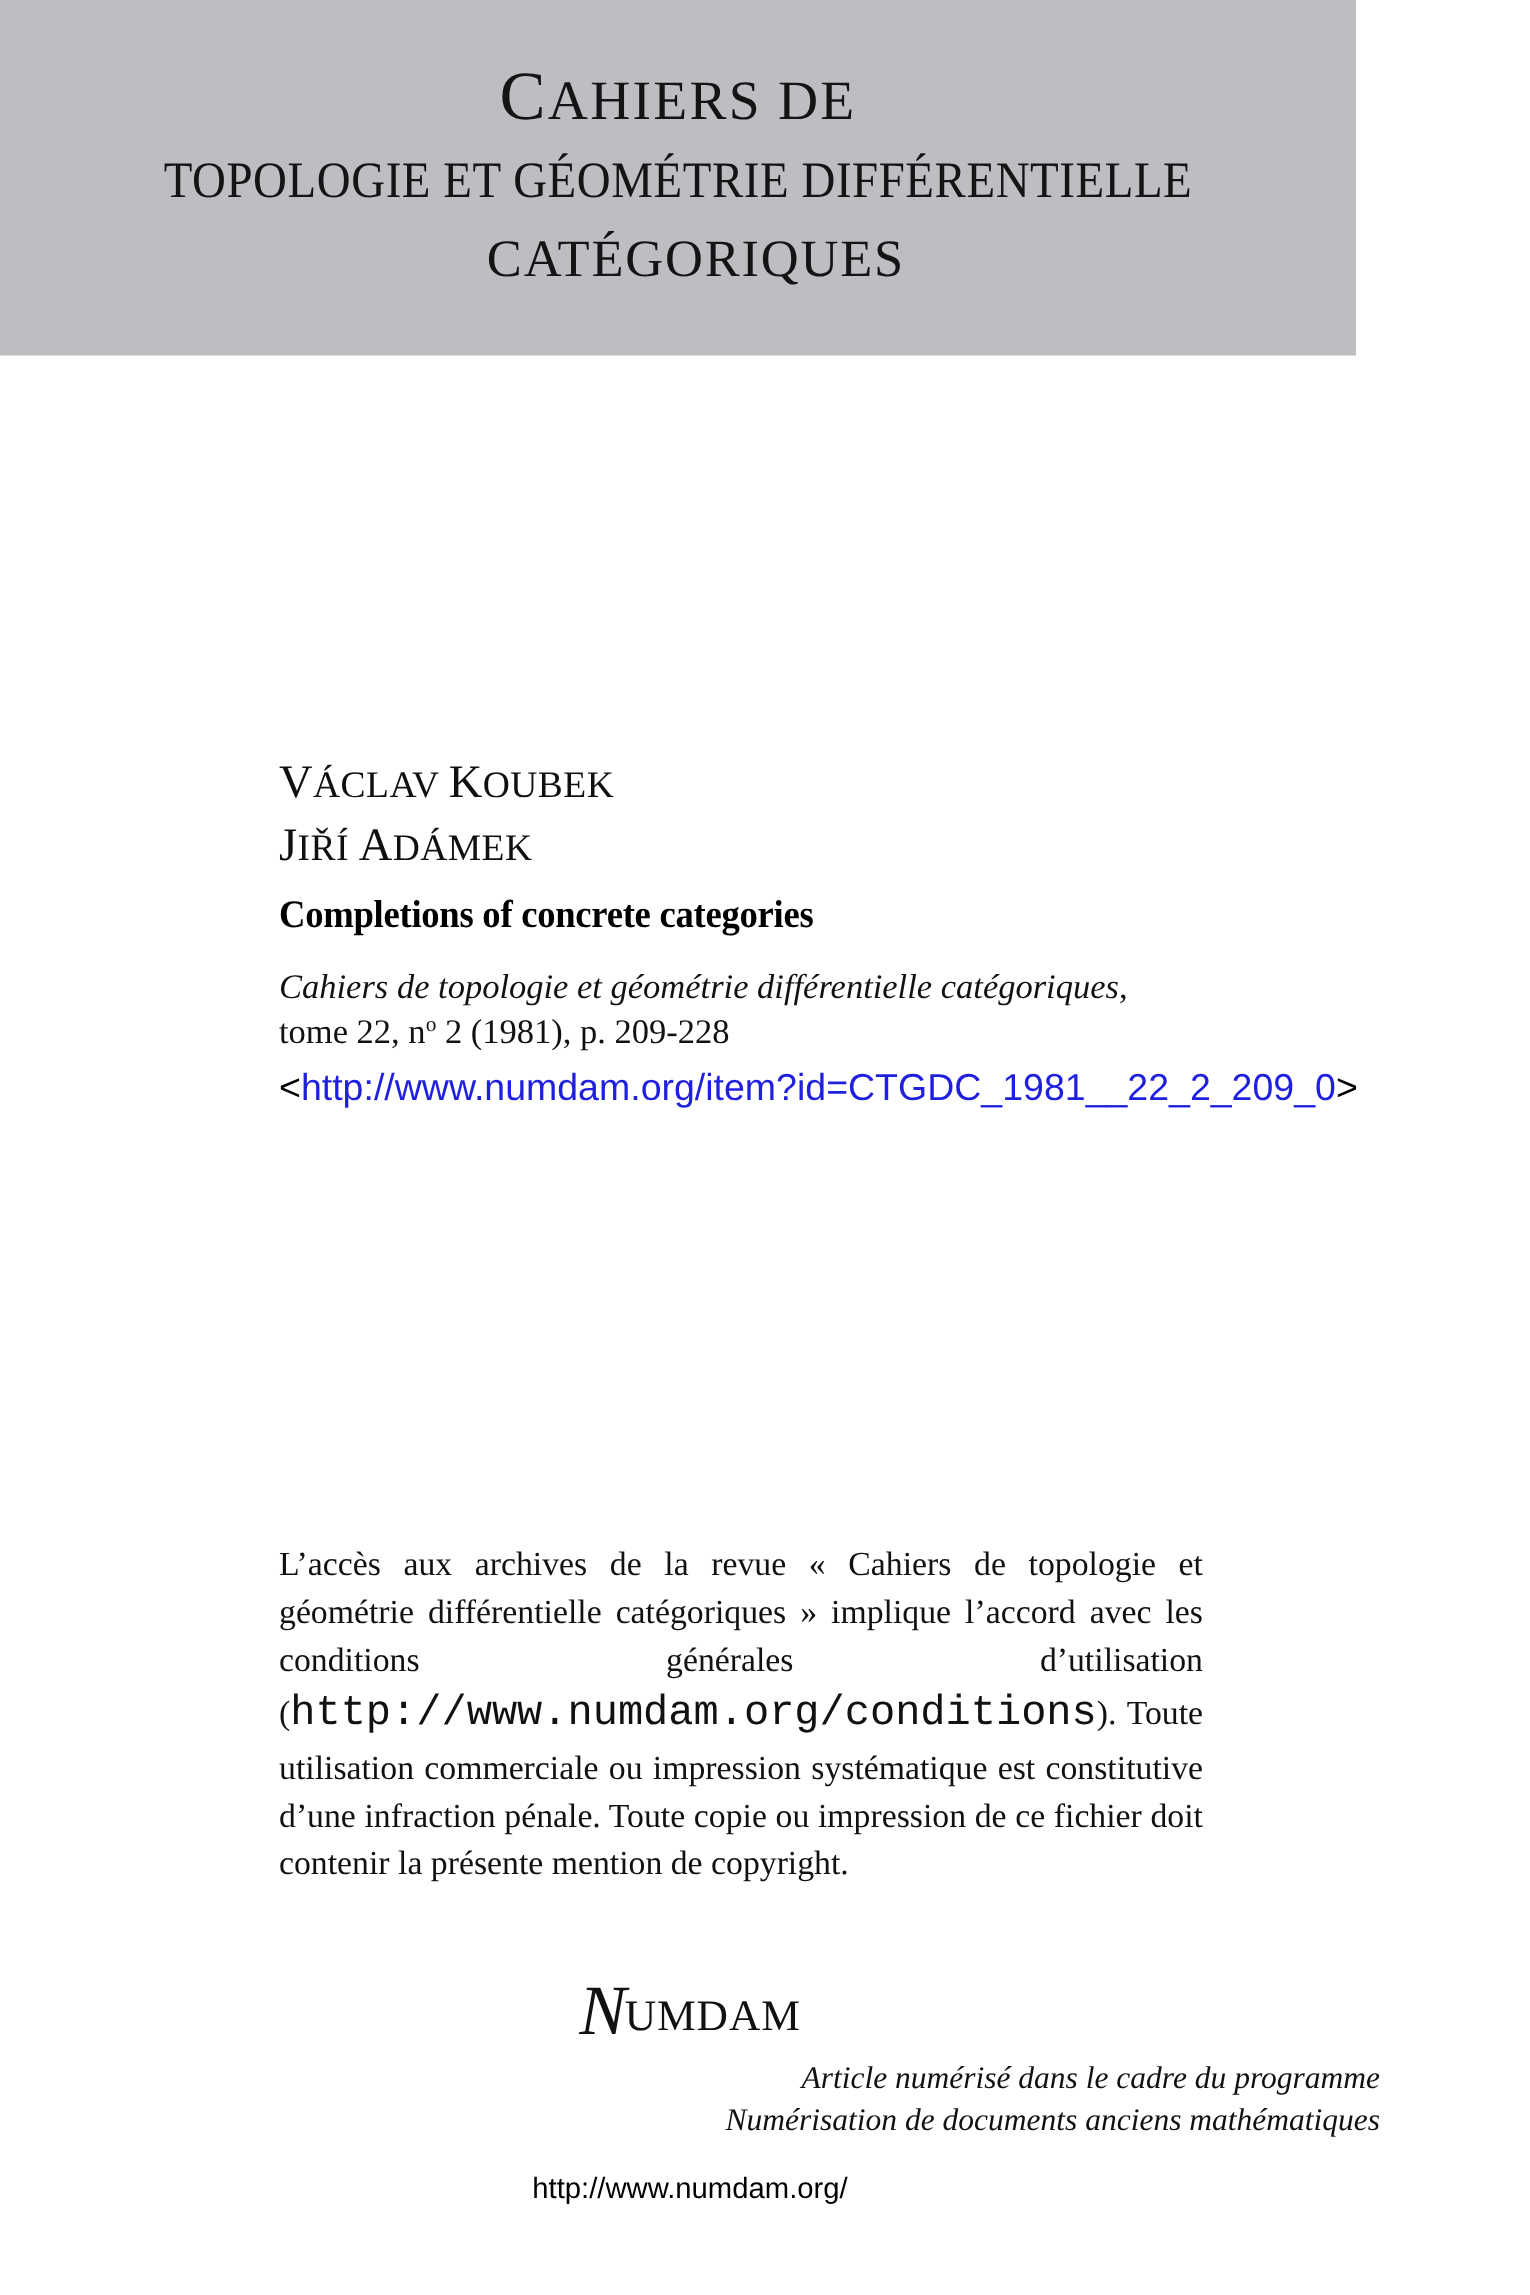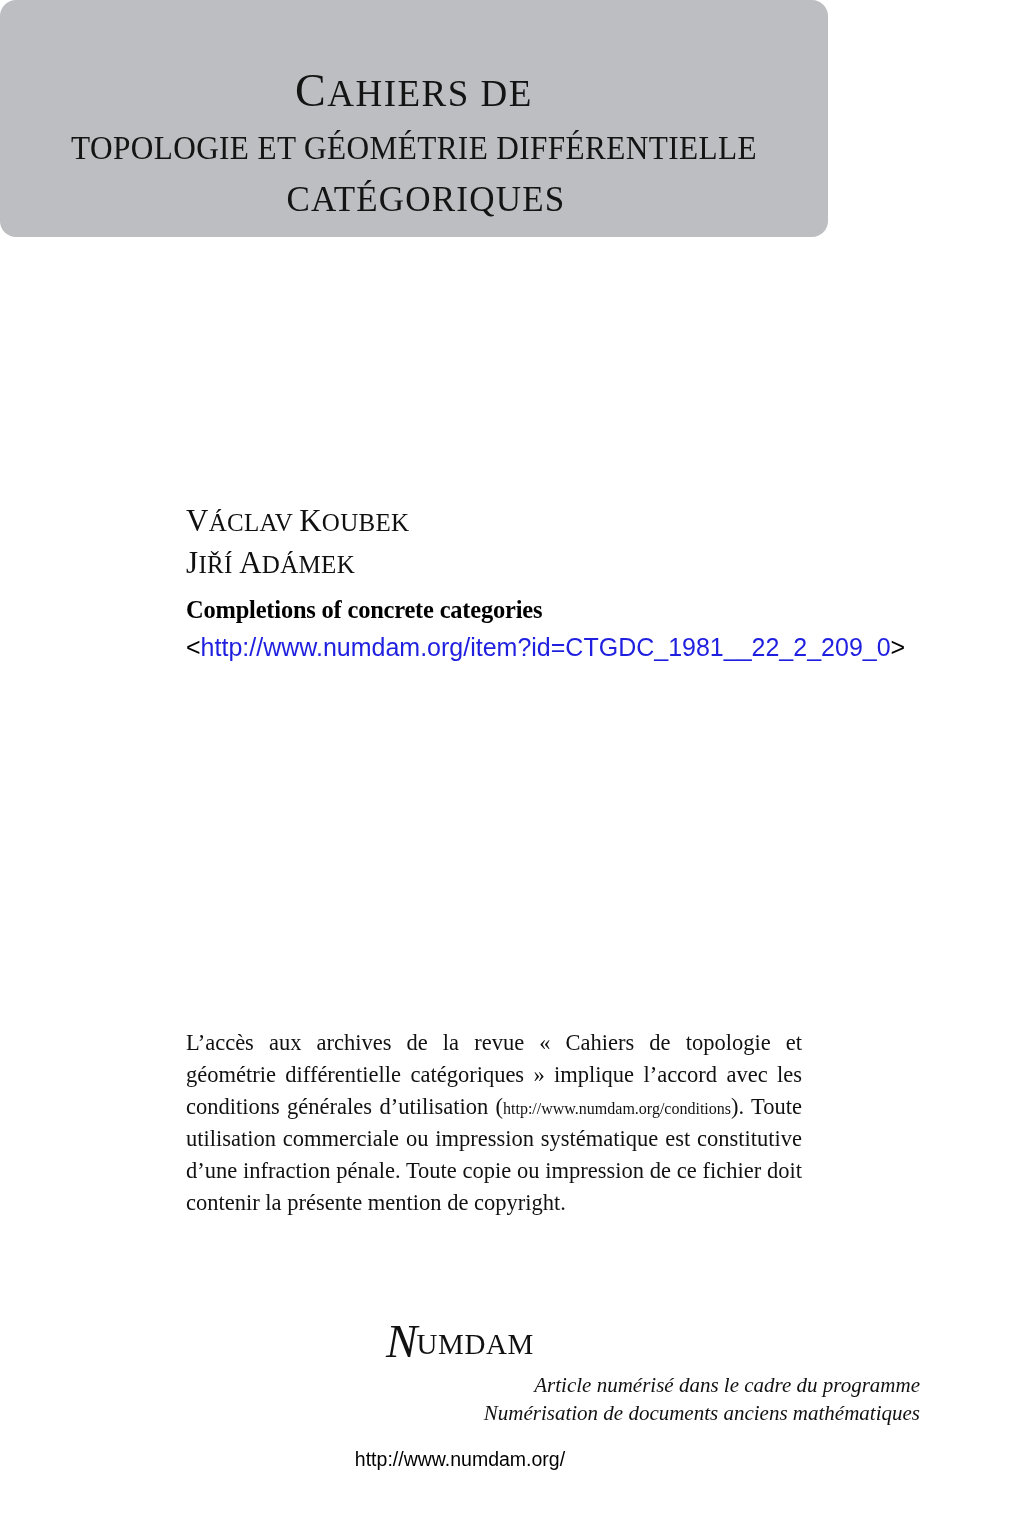--- a/index.html
+++ b/index.html
@@ -14,27 +14,26 @@
     color: #000000;
     overflow: hidden;
     position: relative;
   }
 
   
   .banner {
     position: absolute;
     left: 0;
     top: 0;
-    width: 828px;
+    width: 904px;
     height: 237px;
     background: #bcbec1;
     box-sizing: border-box;
-    padding-top: 68px;
+    padding-top: 41px;
     text-align: center;
-    border-radius: 16px;
   }
   .banner-line {
     font-family: "Liberation Serif", serif;
     color: #141414;
     line-height: 1.0;
     white-space: nowrap;
   }
   .banner-line-1 {
     font-size: 37px;
     letter-spacing: 1.5px;
@@ -123,22 +122,22 @@
   }
   .rights-paragraph {
     font-size: 22.5px;
     line-height: 1.42;
     text-align: justify;
     text-justify: inter-word;
     margin-top: 17px;
     color: #111111;
   }
   .rights-paragraph .cond-url {
-    font-family: Liberation Serif, serif;
-    font-size: 16px;
+    font-family: Liberation Mono, monospace;
+    font-size: 28px;
   }
 
   
   .footer {
     position: absolute;
     left: 0;
     top: 1330px;
     width: 920px;
     text-align: center;
   }
@@ -193,20 +192,23 @@
   <div class="author sc">
     <span class="cap">V</span><span>ÁCLAV </span><span class="cap">K</span><span>OUBEK</span>
   </div>
 
   <div class="author sc">
     <span class="cap">J</span><span>IŘÍ </span><span class="cap">A</span><span>DÁMEK</span>
   </div>
 
   <div class="article-title">Completions of concrete categories</div>
 
+  <div class="journal-ref">
+    <span class="jname">Cahiers de topologie et géométrie différentielle catégoriques</span><span>, tome 22, n</span><sup>o</sup><span> 2 (1981), p. 209-228</span>
+  </div>
 
   <div class="item-url">
     <span>&lt;</span><span class="link">http://www.numdam.org/item?id=CTGDC_1981__22_2_209_0</span><span>&gt;</span>
   </div>
 
 </div>
 
 <div class="rights-block">
   <div class="rights-paragraph">
     <span>L’accès aux archives de la revue « Cahiers de topologie et géométrie différentielle catégoriques » implique l’accord avec les conditions générales d’utilisation (</span><span class="cond-url">http://www.numdam.org/conditions</span><span>). Toute utilisation commerciale ou impression systématique est constitutive d’une infraction pénale. Toute copie ou impression de ce fichier doit contenir la présente mention de copyright.</span>

